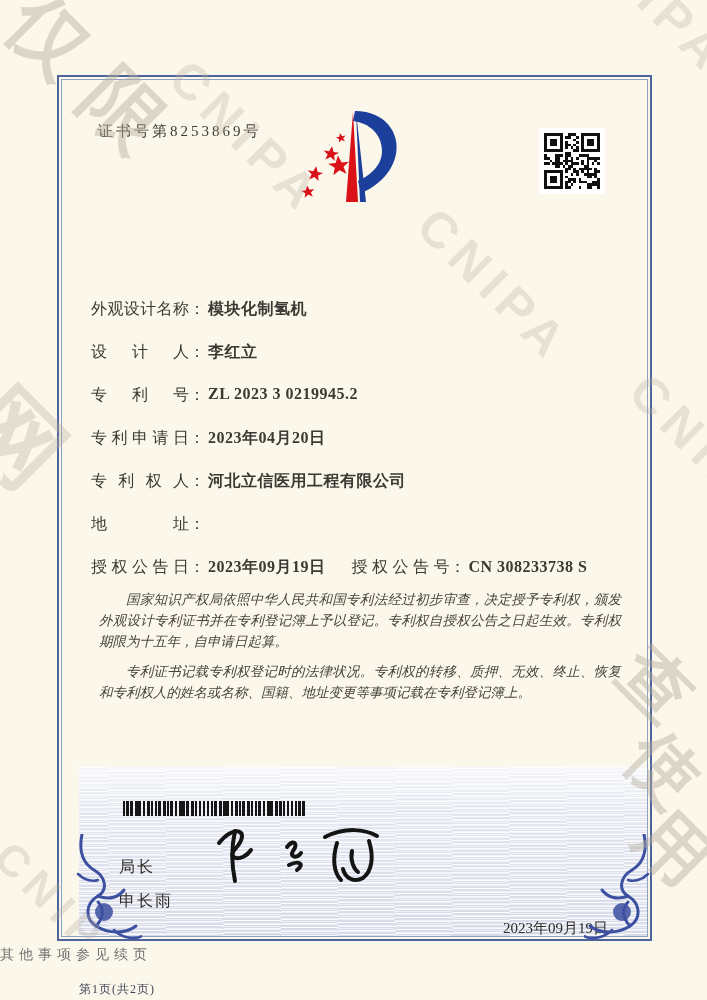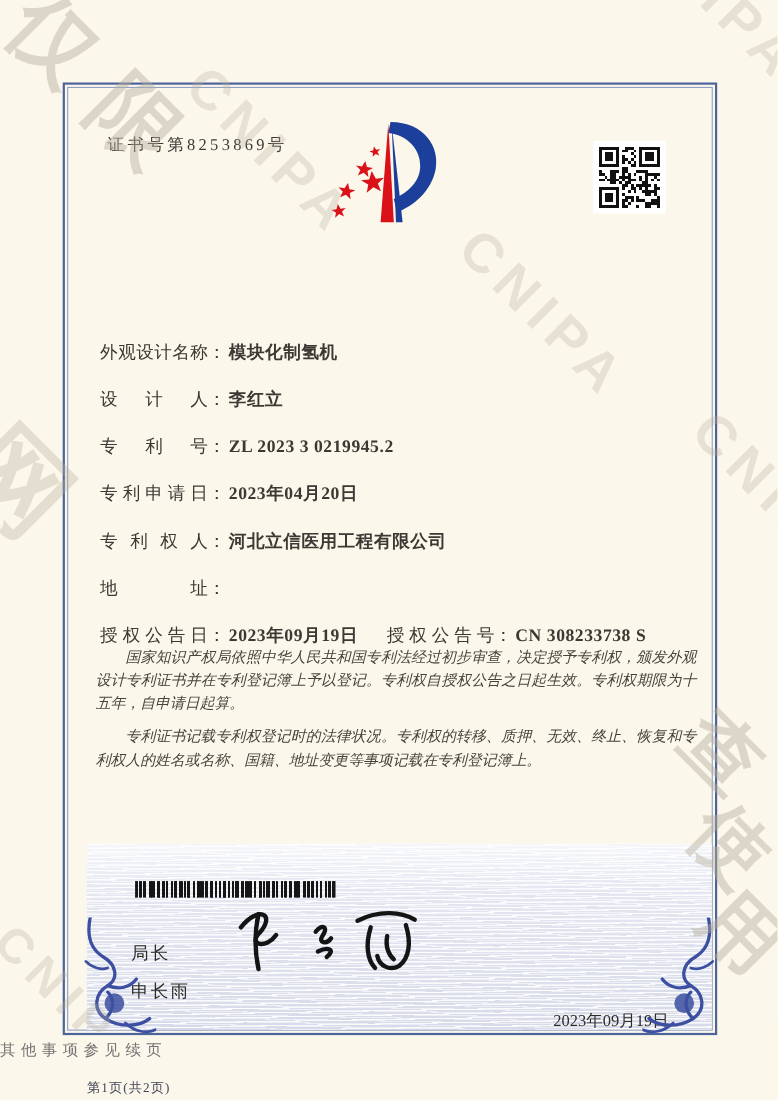--- a/index.html
+++ b/index.html
@@ -24,29 +24,29 @@
   .frame{position:absolute;left:57px;top:75px;width:591px;height:862px;border:2px solid #4d639b;z-index:1;}
   .frame-inner{position:absolute;inset:2px;border:1px solid #8ea0c6;padding-left:12px;}
   
   .cert-no{position:absolute;left:36px;top:42px;font-size:15px;letter-spacing:3px;color:#3c3a35;}
   .logo{position:absolute;left:233px;top:28px;width:112px;height:102px;}
   .qr{position:absolute;left:477px;top:48px;width:66px;height:66px;background:#ffffff;}
   .title{position:absolute;left:0;right:0;top:133px;text-align:center;font-size:33px;font-weight:700;
          letter-spacing:7px;text-indent:7px;color:#1f1e1c;}
   
   .fields{position:absolute;left:29px;top:219px;right:16px;font-size:16px;color:#3b3933;}
-  .frow{display:flex;align-items:center;height:43px;}
+  .frow{display:flex;align-items:flex-start;height:43px;}
   .flabel{display:inline-block;width:98px;text-align:justify;text-align-last:justify;flex:none;}
   .fcolon{flex:none;margin-right:3px;}
   .fvalue{letter-spacing:.5px;font-weight:bold;}
   .g2{margin-left:26px;display:flex;align-items:baseline;}
   
   .paras{position:absolute;left:25px;right:14px;top:509px;font-size:13.5px;line-height:21px;
          text-align:justify;font-style:italic;color:#474339;}
-  .paras p{margin:0 0 9px;text-indent:2em;font-family:Liberation Mono, monospace;}
+  .paras p{margin:0 12px 9px;text-indent:2em;}
   
   .band{position:absolute;left:17px;right:0;bottom:0;height:169px;
     background:
       repeating-linear-gradient(179deg, rgba(255,255,255,.85) 0 1px, rgba(255,255,255,0) 1px 4px),
       repeating-linear-gradient(1deg, rgba(255,255,255,.55) 0 1px, rgba(255,255,255,0) 1px 3px),
       linear-gradient(180deg,#f5f6fa 0,#e4e7f1 25%,#d7dbe9 100%);}
   .barcode{position:absolute;left:44px;top:34px;width:182px;height:15px;
     background:
       repeating-linear-gradient(90deg,#151515 0 2px,transparent 2px 4px),
       repeating-linear-gradient(90deg,#151515 0 1px,transparent 1px 7px),

